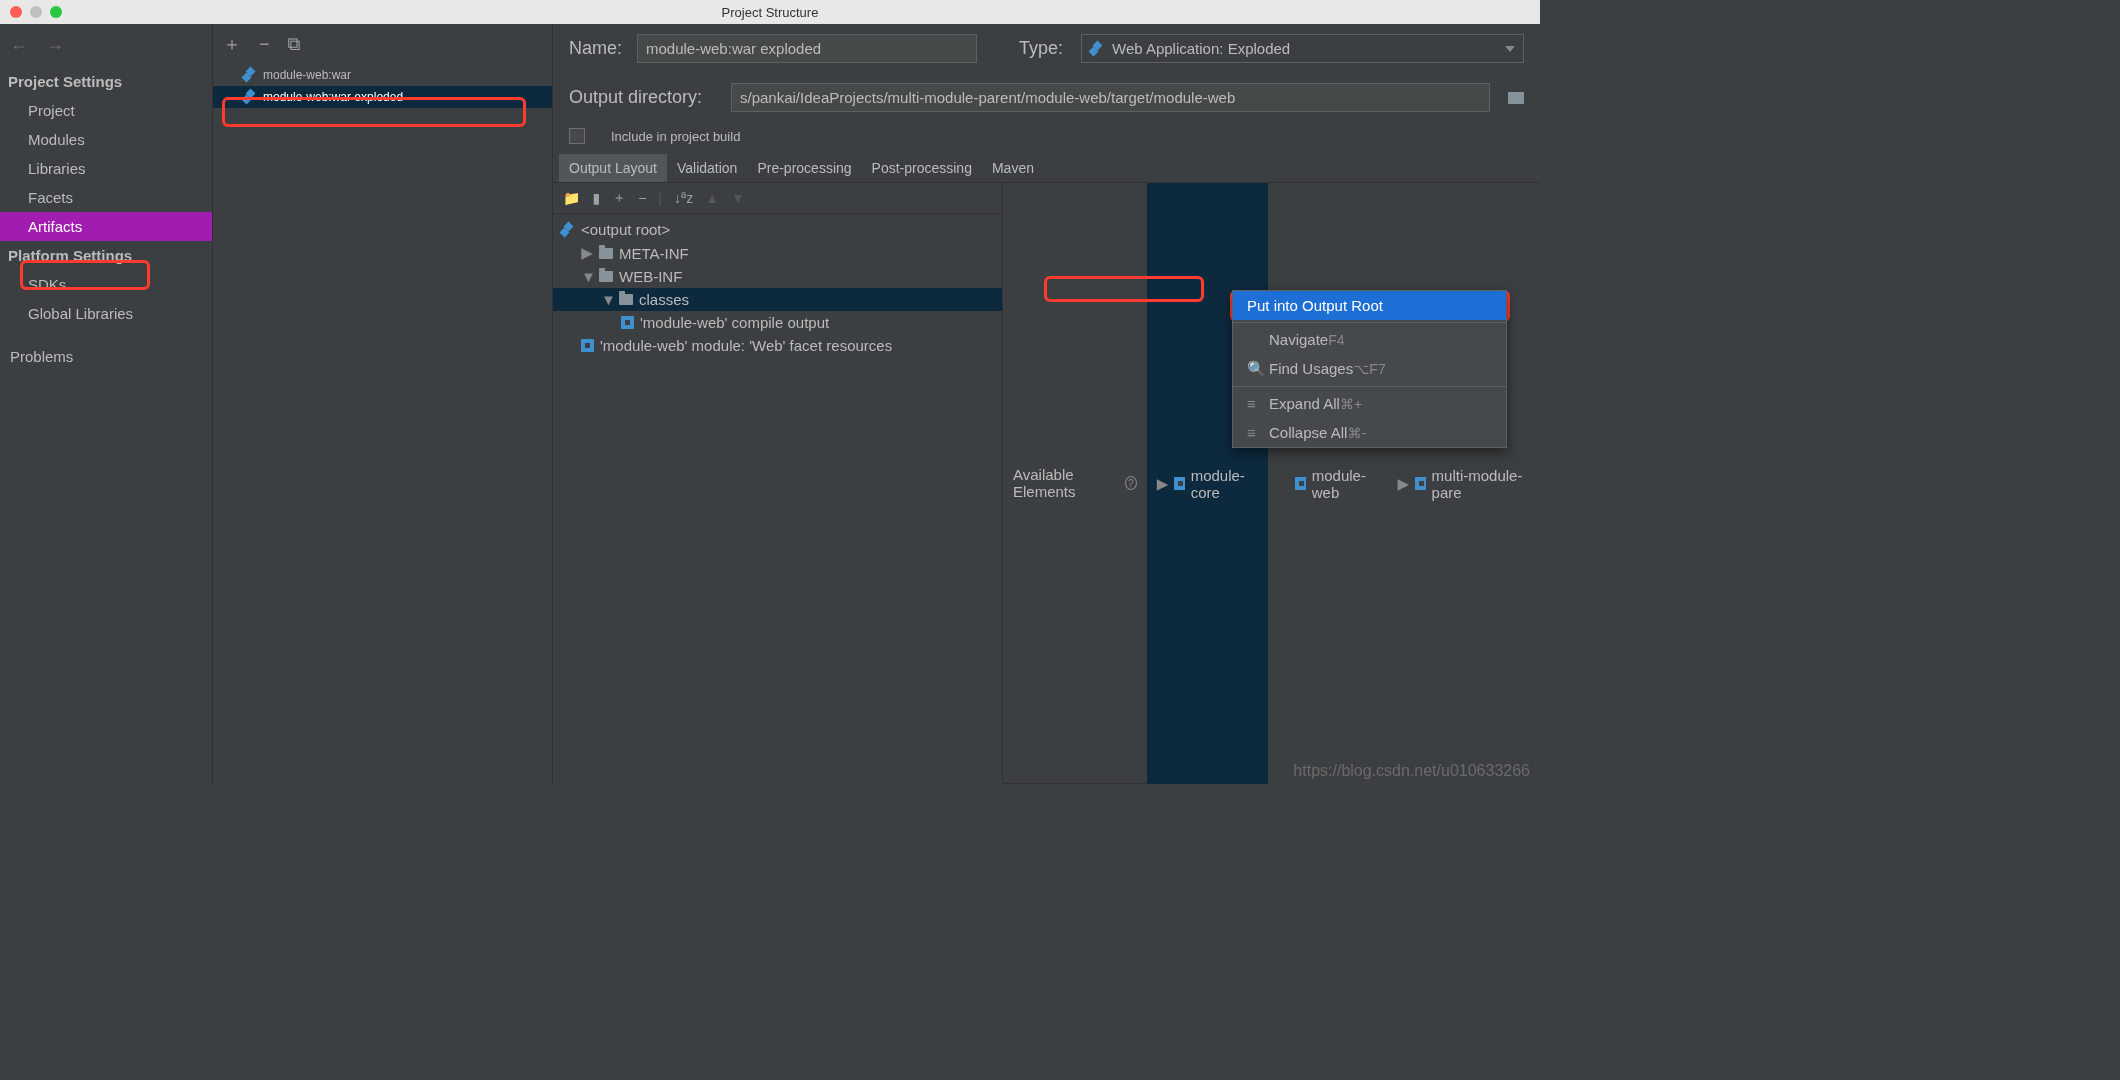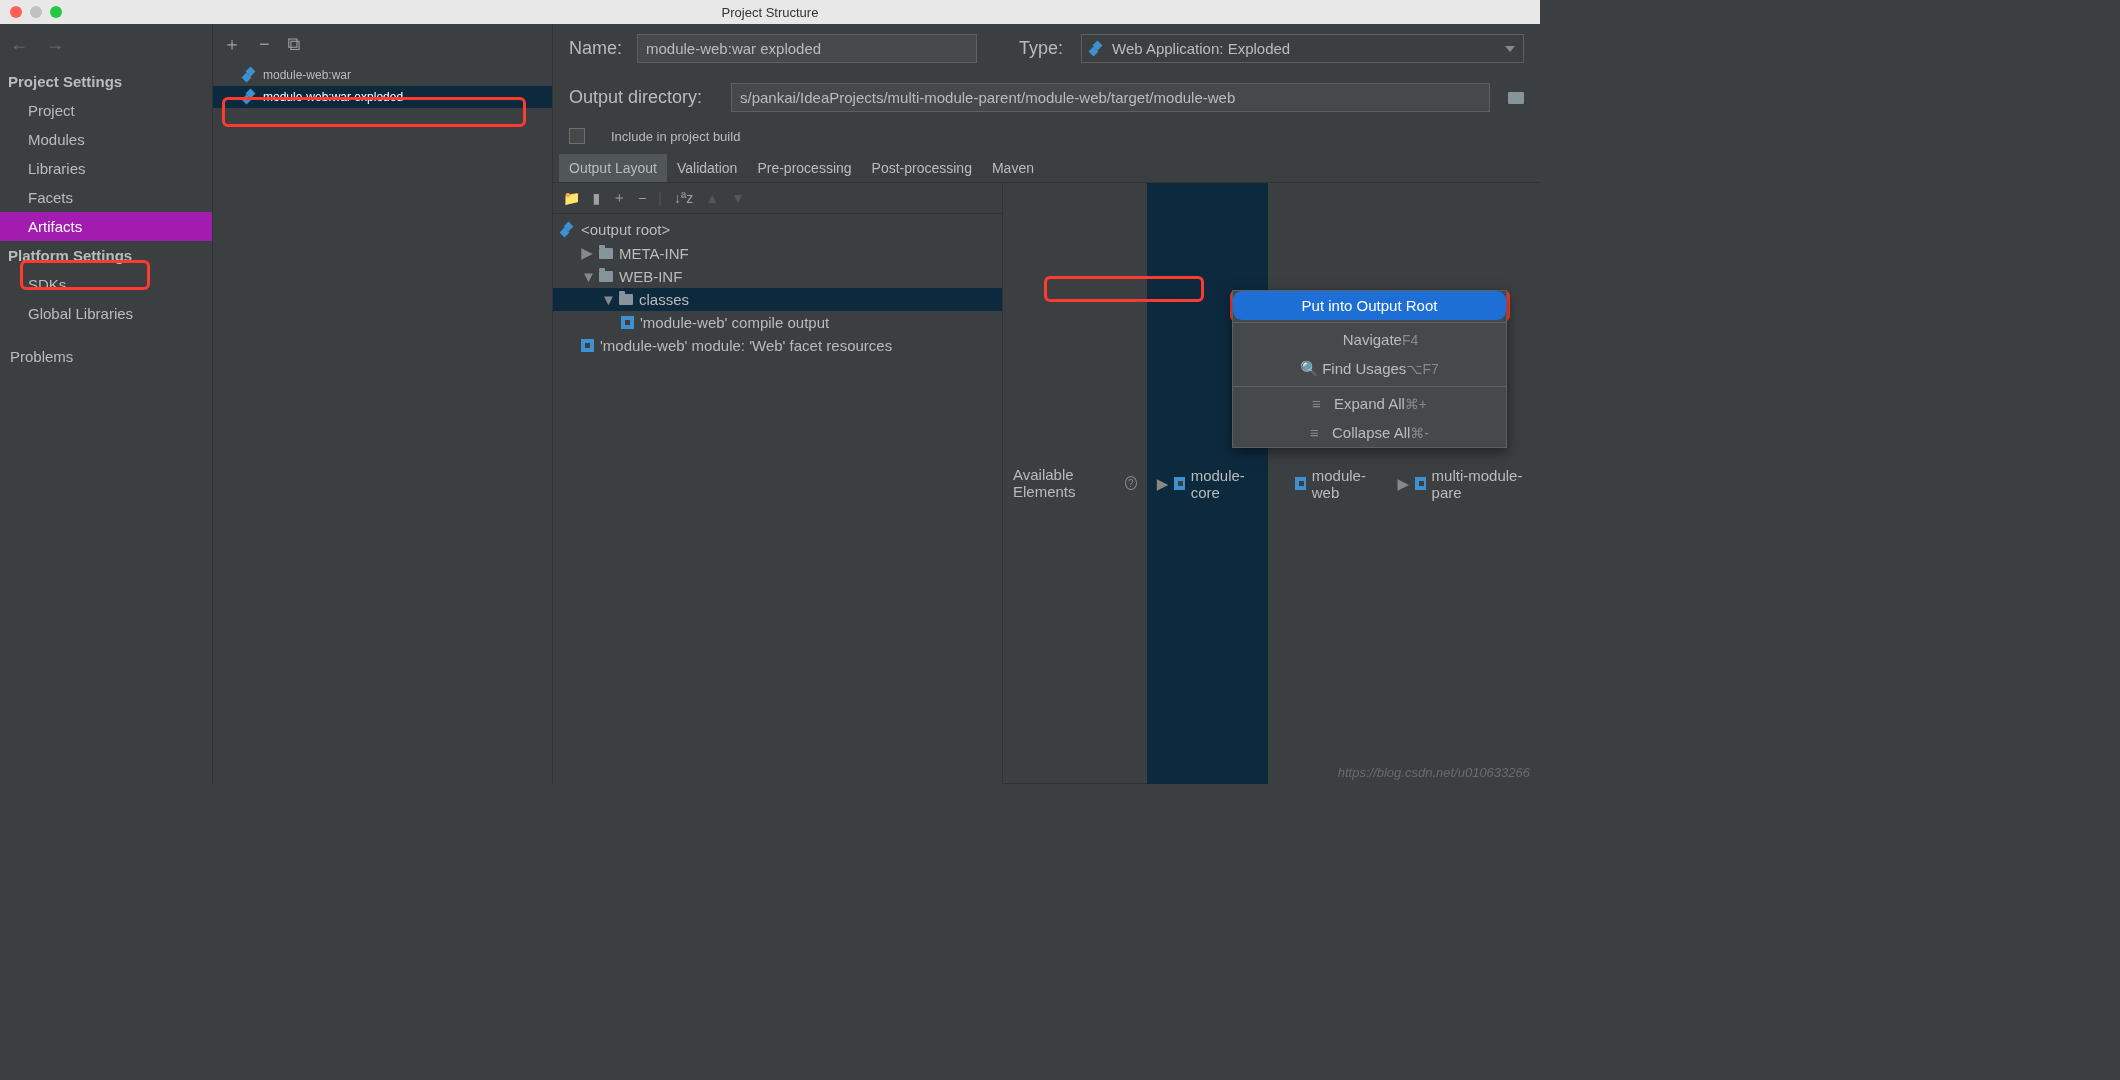--- a/index.html
+++ b/index.html
@@ -165,30 +165,30 @@
   display:flex;align-items:center;gap:6px;padding:3px 10px;font-size:15px;
 }
 .avail-item.sel { background:#0d293e; }
 .context-menu {
   position:absolute; top:290px; left:1232px;
   width:275px; background:#46494b; border:1px solid #5e6060;
   box-shadow:0 4px 12px rgba(0,0,0,0.5);
   z-index:100;
 }
 .menu-item {
-  display:flex; justify-content:center; align-items:center;
-  padding:6px 14px; font-size:15px; color:#bbbbbb;border-radius:9px;
+  display:flex; justify-content:flex-start; align-items:center;
+  padding:6px 14px; font-size:15px; color:#bbbbbb;
 }
 .menu-item.hl { background:#1d6fd6; color:#fff; font-weight:500;}
 .menu-sep { height:1px; background:#5e6060; margin:2px 0; }
 .menu-shortcut{color:#888;font-size:14px;}
 .menu-ico{width:14px;display:inline-block;margin-right:8px;color:#888;}
 .watermark {
   position:absolute; bottom:4px; right:10px;
-  color:#6a6a6a; font-size:13px;font-style:italic;
+  color:#6a6a6a; font-size:16px;
 }
 .browse-icon {
   width:16px;height:12px;background:#87939a;display:inline-block;border-radius:1px;position:relative;margin-left:6px;
 }
 .chevron-down{display:inline-block;width:0;height:0;border-left:5px solid transparent;border-right:5px solid transparent;border-top:6px solid #888;}
 </style>
 </head>
 <body>
 
 <div class="titlebar">

